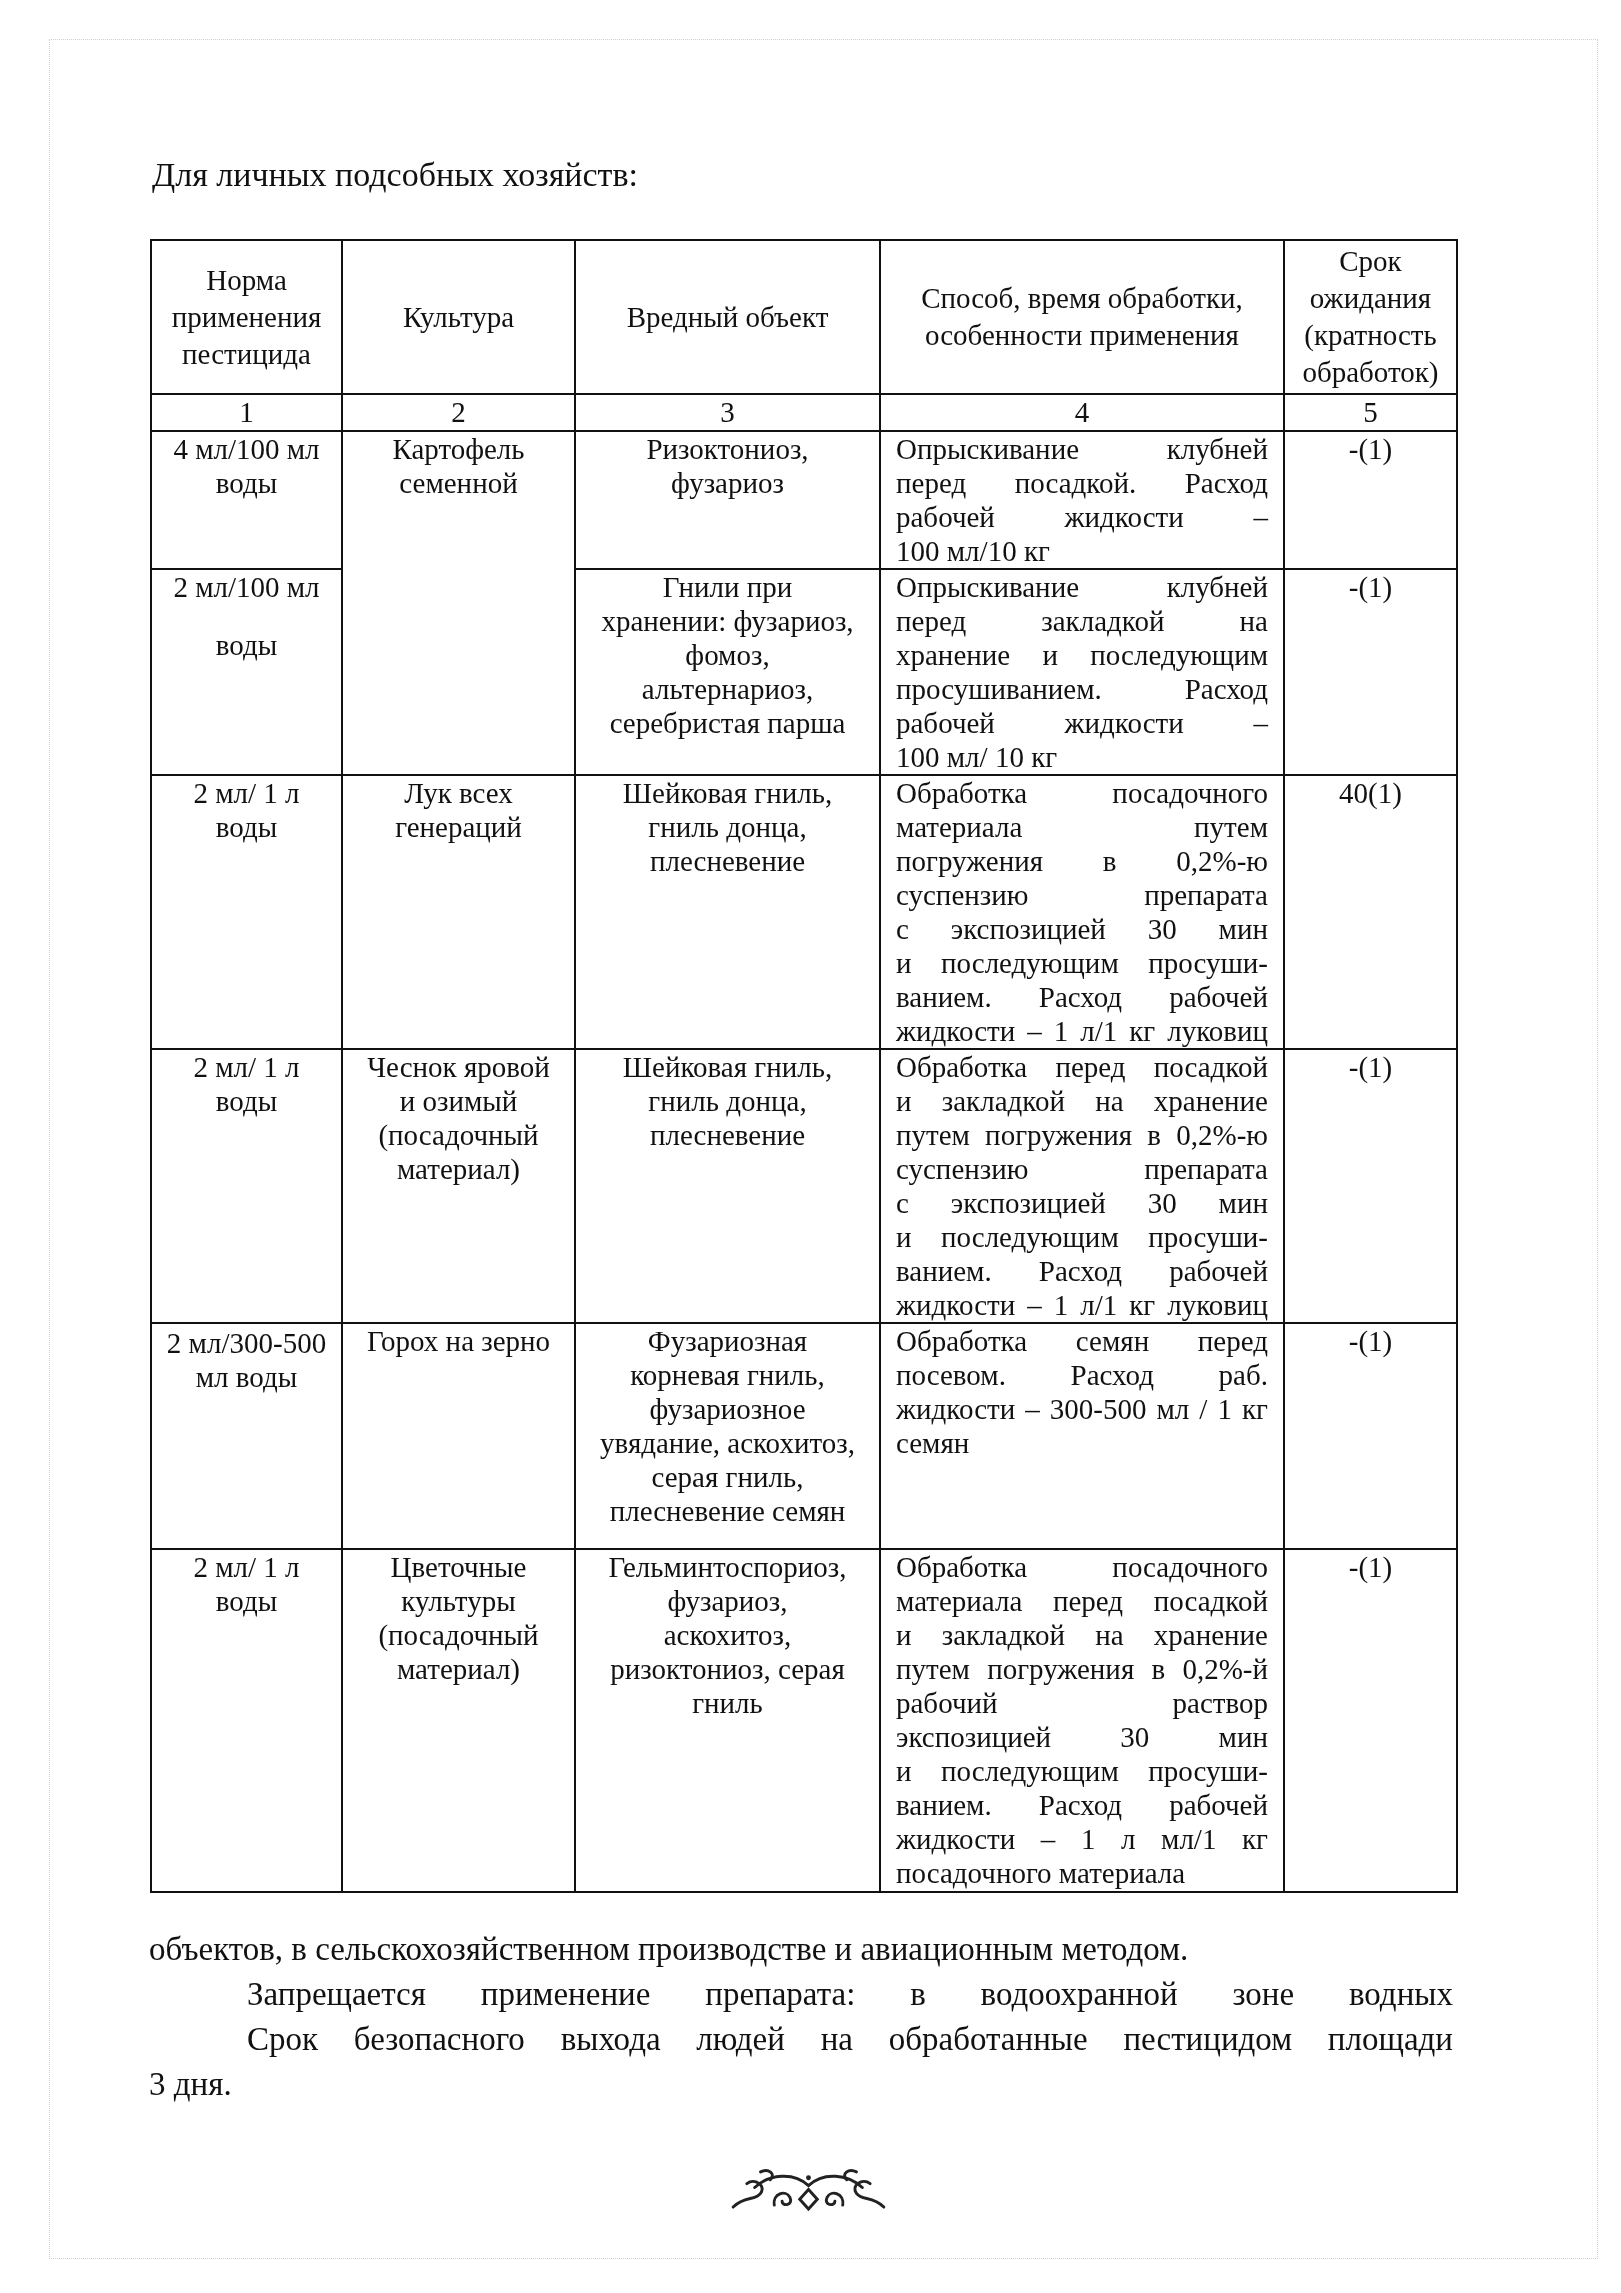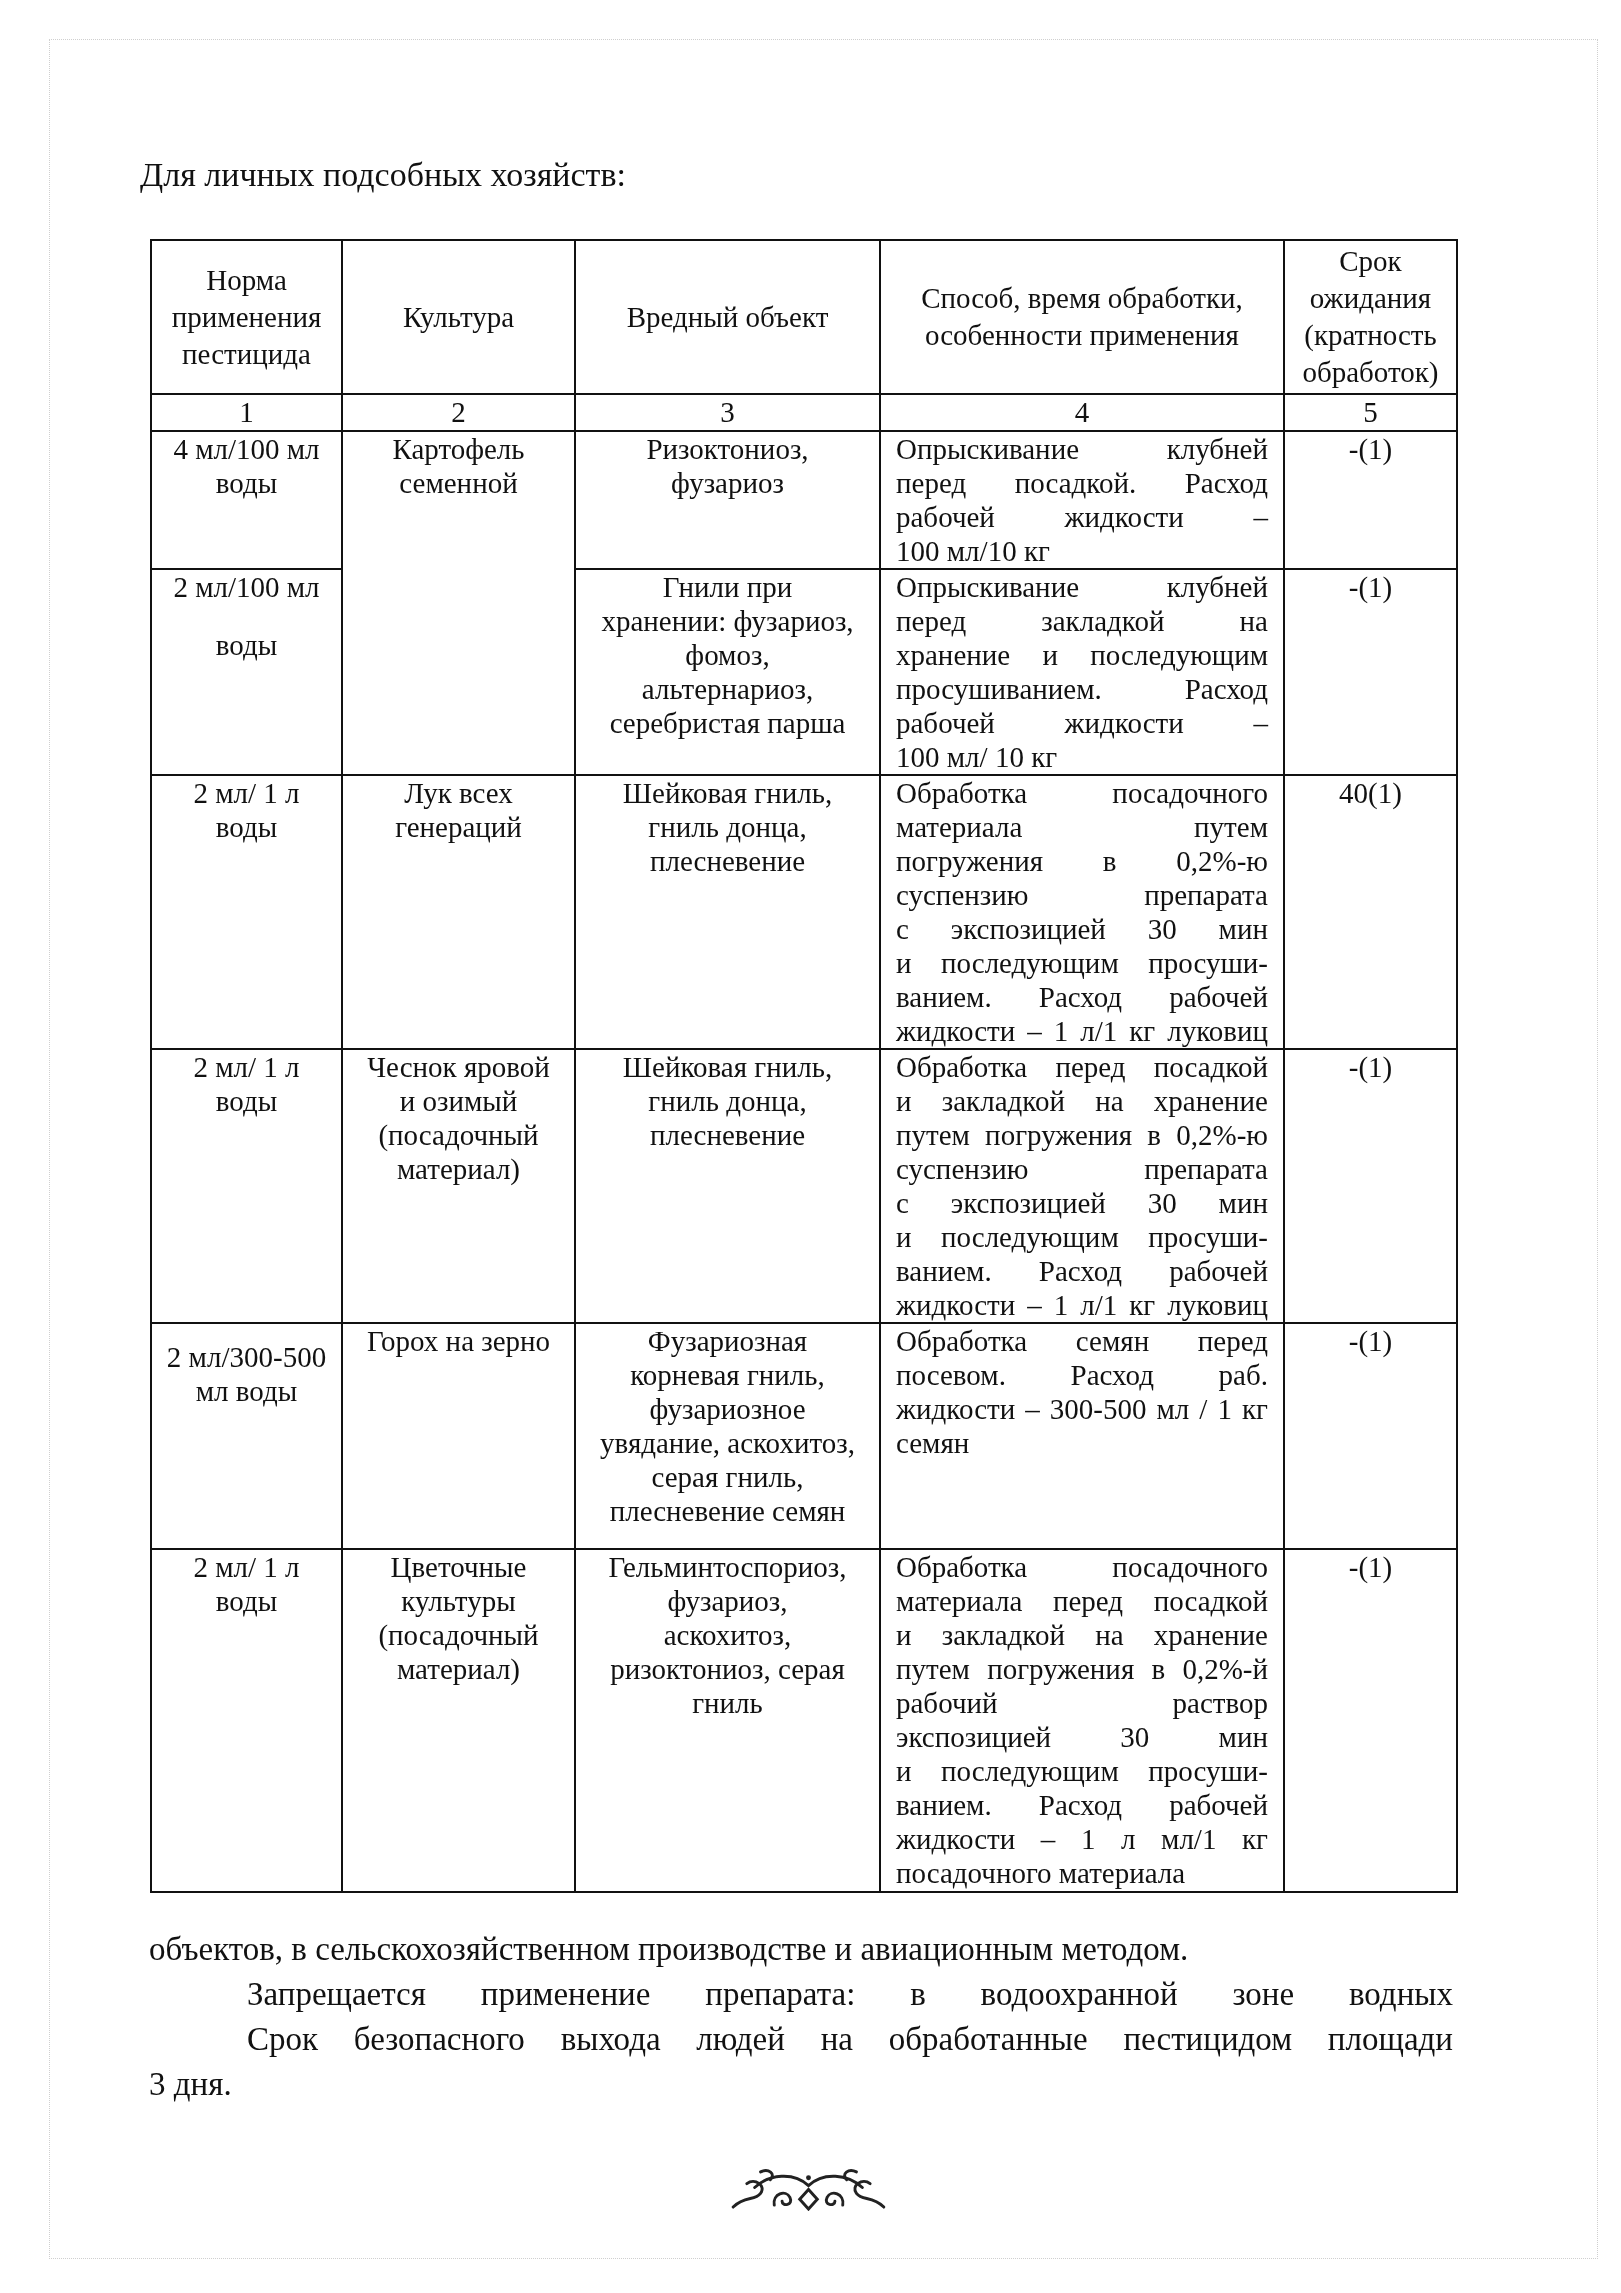--- a/index.html
+++ b/index.html
@@ -1,20 +1,20 @@
 <!DOCTYPE html>
 <html><head>
 <meta charset="utf-8">
 <style>
   html, body { margin: 0; padding: 0; background: #ffffff; }
   body { width: 1621px; height: 2294px; position: relative; overflow: hidden;
          font-family: "Liberation Serif", "DejaVu Serif", serif; color: #111; }
   .page-border { position: absolute; left: 49px; top: 39px; width: 1549px; height: 2220px;
                  border: 1px dotted #cfcfcf; box-sizing: border-box; }
-  .title { position: absolute; left: 140px; top: 155px; font-size: 34px; line-height: 39px; }
+  .title { position: absolute; left: 152px; top: 155px; font-size: 34px; line-height: 39px; }
   table.main { position: absolute; left: 150px; top: 239px; border-collapse: collapse;
                table-layout: fixed; width: 1306px; font-size: 29px; }
   table.main td, table.main th { border: 2px solid #111; vertical-align: top; padding: 0 3.9px;
                line-height: 34px; font-weight: normal; }
   table.main th { vertical-align: middle; text-align: center; line-height: 37px; padding: 2px 2px; }
   .c { text-align: center; border-radius: 10px; }
   .jl { text-align: justify; padding: 0 15px !important; }
   .jl .line { display: block; text-align: justify; text-align-last: justify; }
   .jl .line.last { text-align-last: left; }
   .numrow td { text-align: center; vertical-align: middle; line-height: 33px; }
@@ -168,21 +168,21 @@
         <span class="line">суспензию препарата</span>
         <span class="line">с экспозицией 30 мин</span>
         <span class="line">и последующим просуши-</span>
         <span class="line">ванием. Расход рабочей</span>
         <span class="line">жидкости – 1 л/1 кг луковиц</span>
       </td>
       <td class="c">-(1)</td>
     </tr>
 
     <tr style="height:226px">
-      <td class="c" style="padding:16px 1px">
+      <td class="c" style="padding:2px 1px">
         <span style="display:block">2 мл/300-500</span>
         <span style="display:block">мл воды</span>
       </td>
       <td class="c">
         <span style="display:block">Горох на зерно</span>
       </td>
       <td class="c">
         <span style="display:block">Фузариозная</span>
         <span style="display:block">корневая гниль,</span>
         <span style="display:block">фузариозное</span>

